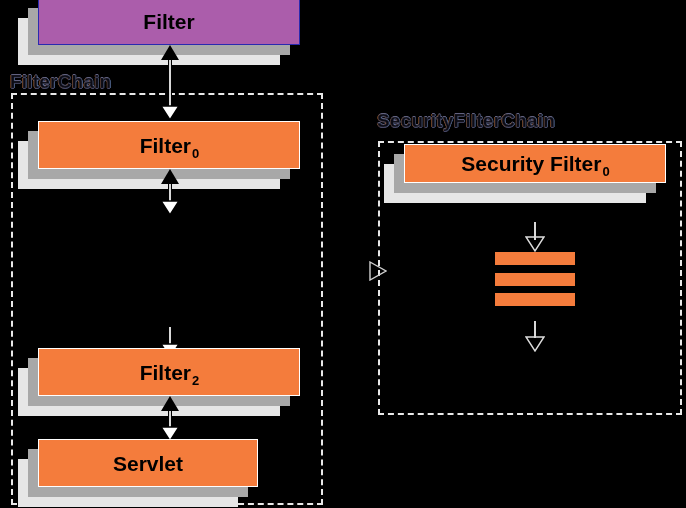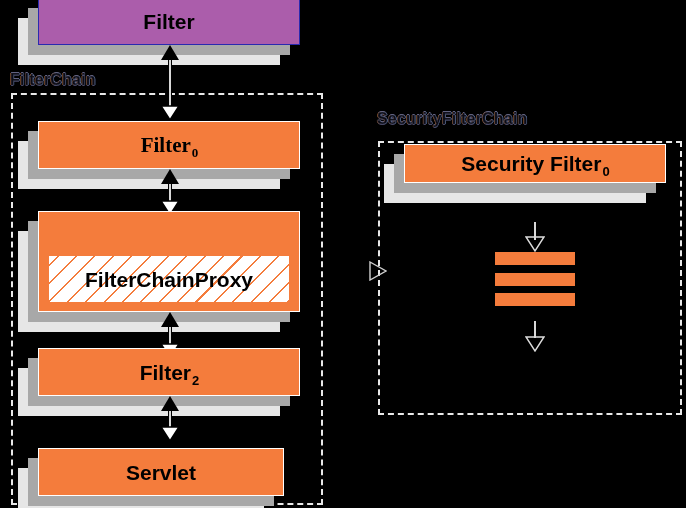--- a/index.html
+++ b/index.html
@@ -18,21 +18,21 @@
 
   
   .group {
     position: absolute;
     border: 2px dashed #e8e8e8;
     box-sizing: border-box;
     background: transparent;
   }
   .group-label {
     position: absolute;
-    font-size: 16px;
+    font-size: 19px;
     font-weight: bold;
     color: #0b0b14;
     -webkit-text-stroke: 0.6px #2a2a3a;
     white-space: nowrap;
     letter-spacing: 0.2px;
     text-shadow:
        0.7px 0 0 #7090c8,
       -0.7px 0 0 #b06830,
        0 0.7px 0 #555577,
        0 -0.7px 0 #777799;
@@ -178,50 +178,38 @@
   <div class="arrow-v" style="left:156px; top:45px; width:28px; height:76px;">
     <div class="shaft" style="top:10px; height:52px;"></div>
     <div class="head-solid-up"></div>
     <div class="head-open-down">
       <svg width="20" height="16" viewBox="0 0 20 16">
           <polygon points="1,1 19,1 10,15" fill="#ffffff" stroke="#000000" stroke-width="1.6"></polygon>
         </svg>
     </div>
   </div>
 
-  <div class="node" style="left:38px; top:121px; width:262px; height:48px;font-family:Liberation Serif, serif;">
+  <div class="node" style="left:38px; top:121px; width:262px; height:48px;">
     <div class="sh-far"></div>
     <div class="sh-near"></div>
     <div class="face face-orange">
       <span class="node-label"><span>Filter</span><sub>0</sub></span>
     </div>
   </div>
 
   <div class="arrow-v" style="left:156px; top:169px; width:28px; height:47px;">
     <div class="shaft" style="top:10px; height:23px;"></div>
     <div class="head-solid-up"></div>
     <div class="head-open-down">
       <svg width="20" height="16" viewBox="0 0 20 16">
           <polygon points="1,1 19,1 10,15" fill="#ffffff" stroke="#000000" stroke-width="1.6"></polygon>
         </svg>
     </div>
   </div>
 
-  <div class="node" style="left:38px; top:211px; width:262px; height:101px;">
-    <div class="sh-far"></div>
-    <div class="sh-near"></div>
-    <div class="face face-orange face-composite">
-      <div class="dfp-title">
-        <span class="node-label">DelegatingFilterProxy</span>
-      </div>
-      <div class="dfp-inner">
-        <span class="node-label">FilterChainProxy</span>
-      </div>
-    </div>
-  </div>
 
   <div class="arrow-h" style="left:369px; top:261px; width:18px; height:20px;">
     <div class="head-open-right">
       <svg width="18" height="20" viewBox="0 0 18 20">
           <polygon points="1,1 17,10 1,19" fill="none" stroke="#cfcfcf" stroke-width="1.4"></polygon>
         </svg>
     </div>
   </div>
 
   <div class="arrow-v" style="left:156px; top:312px; width:28px; height:47px;">
@@ -245,21 +233,21 @@
   <div class="arrow-v" style="left:156px; top:396px; width:28px; height:46px;">
     <div class="shaft" style="top:10px; height:22px;"></div>
     <div class="head-solid-up"></div>
     <div class="head-open-down">
       <svg width="20" height="16" viewBox="0 0 20 16">
           <polygon points="1,1 19,1 10,15" fill="#ffffff" stroke="#000000" stroke-width="1.6"></polygon>
         </svg>
     </div>
   </div>
 
-  <div class="node" style="left:38px; top:448px; width:246px; height:48px;padding-left:19px;">
+  <div class="node" style="left:38px; top:439px; width:220px; height:48px;padding-left:19px;">
     <div class="sh-far"></div>
     <div class="sh-near"></div>
     <div class="face face-orange">
       <span class="node-label">Servlet</span>
     </div>
   </div>
 
   <div class="node" style="left:404px; top:144px; width:262px; height:39px;">
     <div class="sh-far"></div>
     <div class="sh-near"></div>

